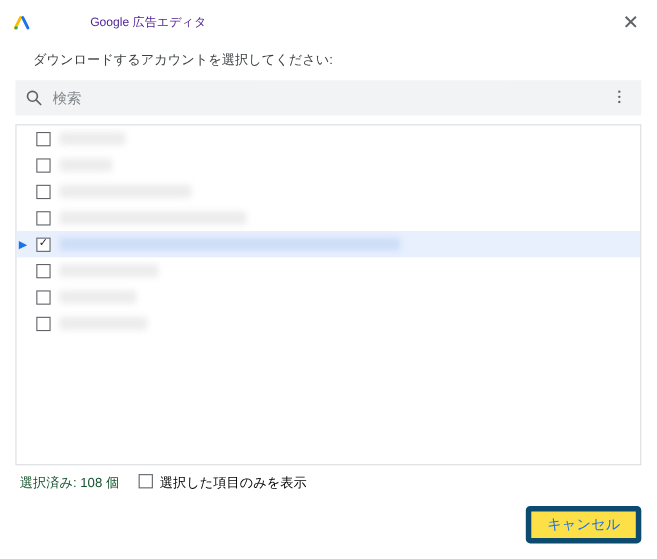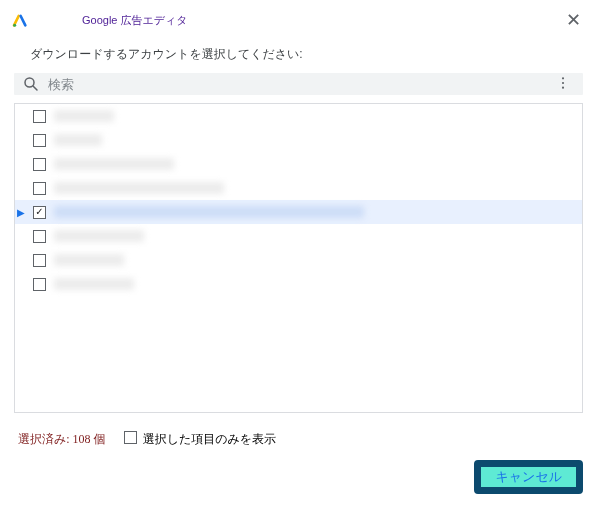--- a/index.html
+++ b/index.html
@@ -36,21 +36,21 @@
       line-height: 1;
     }
     .instructions {
       padding: 14px 18px 10px 30px;
       color: #3c4043;
       font-size: 12px;
     }
     .searchbar {
       margin: 0 14px;
       background: #f1f3f4;
-      height: 22px;
+      height: 32px;
       display: flex;
       align-items: center;
       padding: 0 8px;
       border-radius: 1px;
     }
     .search-icon svg { display: block; }
     .search-input {
       flex: 1;
       border: none;
       background: transparent;
@@ -127,21 +127,21 @@
     }
     .footer {
       position: absolute;
       bottom: 60px;
       left: 0; right: 0;
       display: flex;
       align-items: center;
       padding: 0 18px;
       font-size: 12px;
     }
-    .selected-count { color: #7f1d1d; font-family: Liberation Serif, serif; }
+    .selected-count { color: #14532d; }
     .show-only {
       display: flex;
       align-items: flex-start;
       margin-left: 18px;
     }
     .show-only .cb { margin-right: 6px; }
     .buttons {
       position: absolute;
       bottom: 14px;
       right: 14px;
@@ -158,23 +158,23 @@
       align-items: center;
       justify-content: center;
       padding: 0 14px;
     }
     .btn-primary {
       background: #1a73e8;
       color: #fff;
       border: none;
     }
     .btn-secondary {
-      background: #5eead4;
+      background: #fde047;
       color: #1a73e8;
-      border: 7px solid #0c4a6e;
+      border: 5px solid #0c4a6e;
       font-family: Liberation Mono, monospace;
     }
   </style>
 </head>
 <body>
 
 <div class="titlebar">
   <span class="logo">
     <svg width="16" height="16" viewBox="0 0 24 24">
       <path d="M3 20 L10 6" stroke="#fbbc04" stroke-width="4" stroke-linecap="round"></path>

